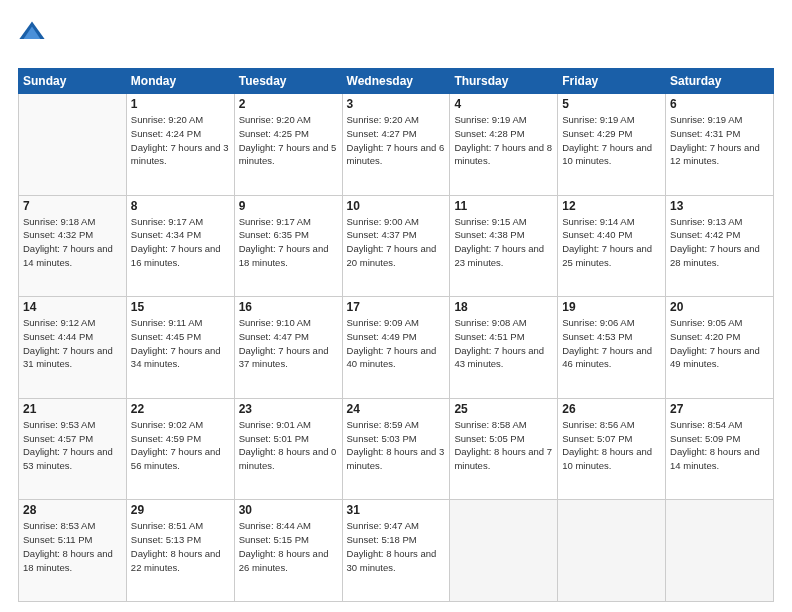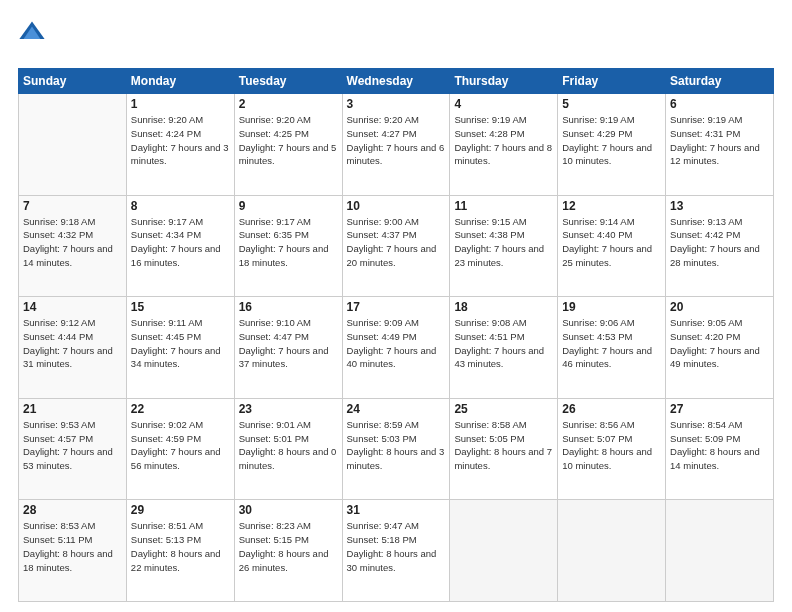--- a/index.html
+++ b/index.html
@@ -267,21 +267,21 @@
           <td>
             <span class="day-number">28</span>
             <div class="day-info"><span>Sunrise: 8:53 AM</span><br><span>Sunset: 5:11 PM</span><br><span>Daylight: 8 hours and 18 minutes.</span></div>
           </td>
           <td>
             <span class="day-number">29</span>
             <div class="day-info"><span>Sunrise: 8:51 AM</span><br><span>Sunset: 5:13 PM</span><br><span>Daylight: 8 hours and 22 minutes.</span></div>
           </td>
           <td>
             <span class="day-number">30</span>
-            <div class="day-info"><span>Sunrise: 8:23 AM</span><br><span>Sunset: 5:15 PM</span><br><span>Daylight: 8 hours and 26 minutes.</span></div>
+            <div class="day-info"><span>Sunrise: 8:44 AM</span><br><span>Sunset: 5:15 PM</span><br><span>Daylight: 8 hours and 26 minutes.</span></div>
           </td>
           <td>
             <span class="day-number">31</span>
             <div class="day-info"><span>Sunrise: 9:47 AM</span><br><span>Sunset: 5:18 PM</span><br><span>Daylight: 8 hours and 30 minutes.</span></div>
           </td>
           <td class="empty"></td>
           <td class="empty"></td>
           <td class="empty"></td>
         </tr>
       </tbody>

